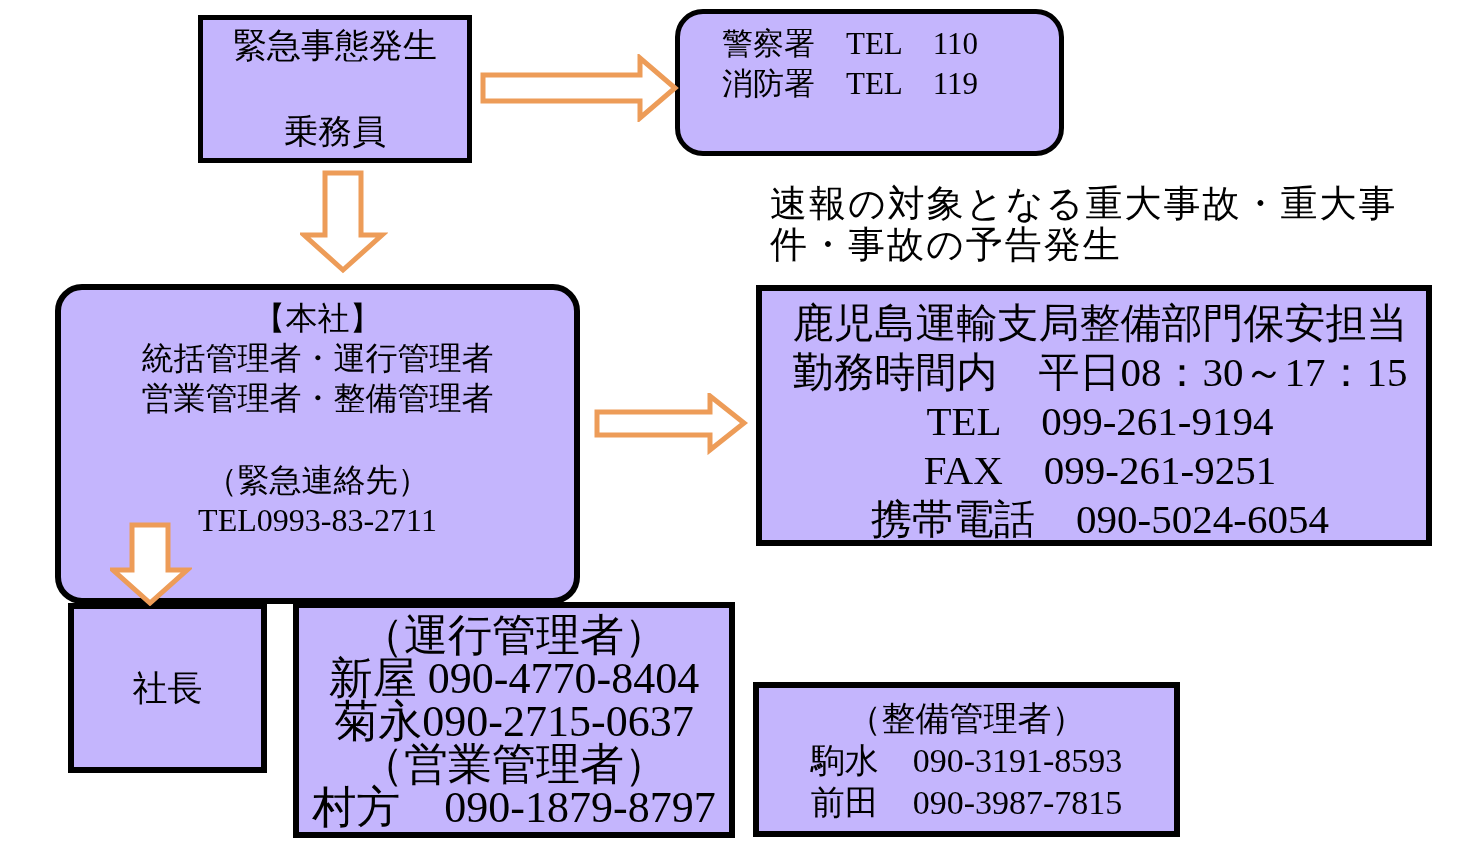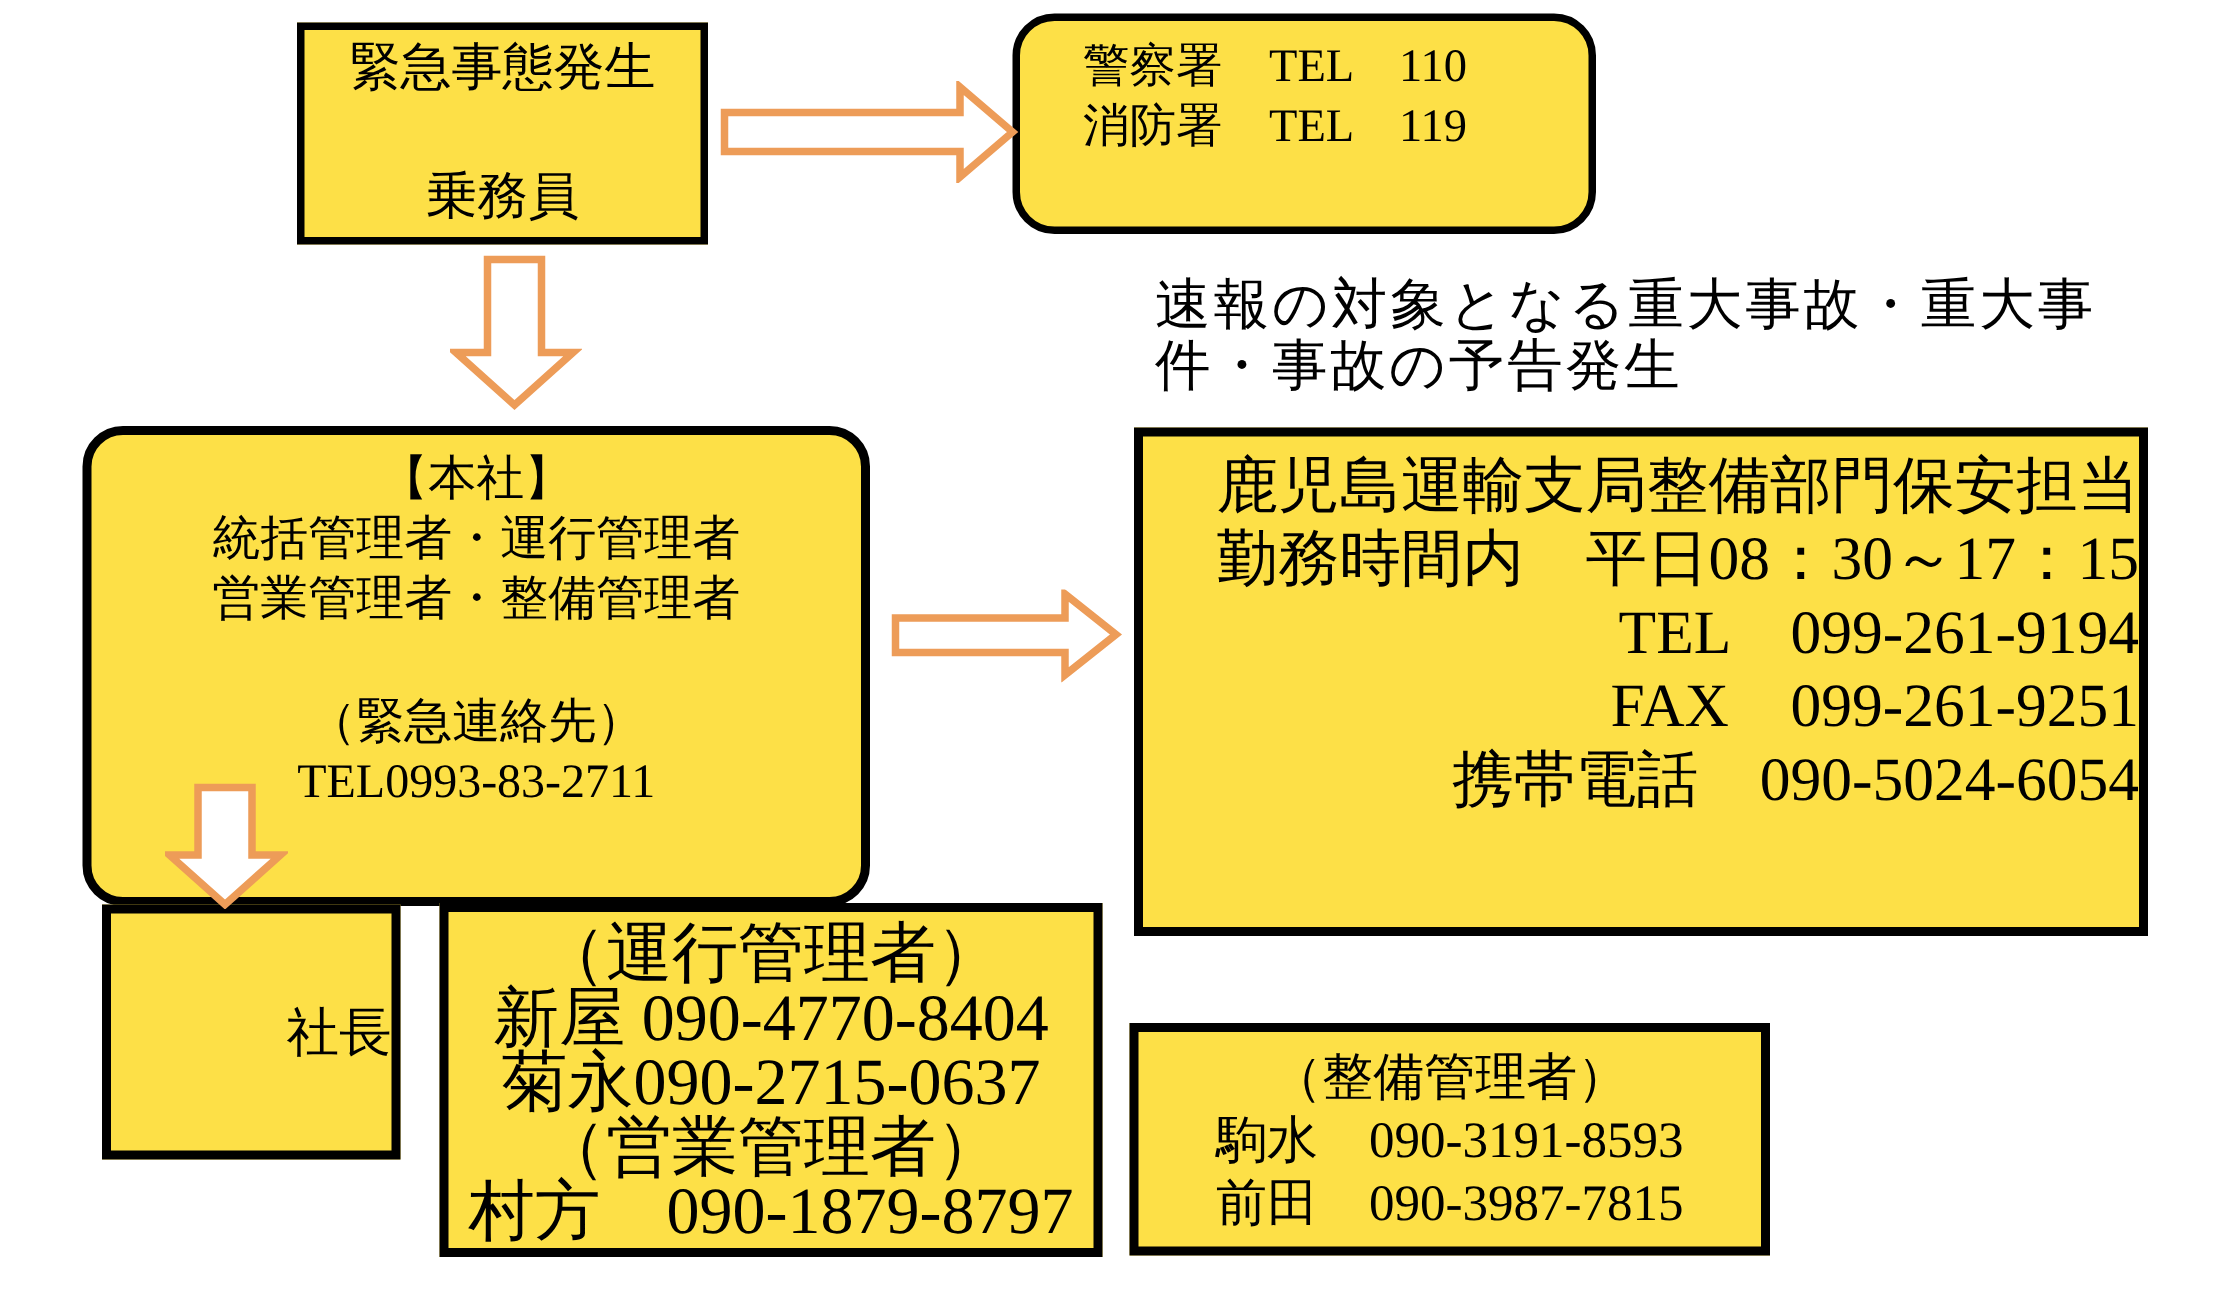--- a/index.html
+++ b/index.html
@@ -8,21 +8,21 @@
     width: 1476px;
     height: 860px;
     background: #ffffff;
     font-family: "Liberation Serif", "DejaVu Serif", serif;
     color: #000000;
     overflow: hidden;
   }
   .box {
     position: absolute;
     box-sizing: border-box;
-    background: #fde047;
+    background: #c4b5fd;
     border: 6px solid #000000;
     z-index: 1;
   }
   .line { white-space: pre; }
   .arrow {
     position: absolute;
     z-index: 2;
   }
   .arrow polygon {
     fill: #ffffff;
@@ -48,28 +48,28 @@
 
   
   #box-honsha {
     left: 55px; top: 284px; width: 525px; height: 320px;
     font-size: 32px; text-align: center; padding-top: 8px; line-height: 40px; border-radius: 27px;
   }
   #box-honsha .gap { margin-top: 42px; }
 
   
   #box-bureau {
-    left: 756px; top: 285px; width: 676px; height: 339px;
-    font-size: 41px; text-align: right; padding: 8px 0 0 12px; line-height: 49px;
+    left: 756px; top: 285px; width: 676px; height: 261px;
+    font-size: 41px; text-align: center; padding: 8px 0 0 12px; line-height: 49px;
   }
 
   
   #box-president {
     left: 68px; top: 603px; width: 199px; height: 170px;
-    font-size: 35px; display: flex; align-items: center; justify-content: flex-end;
+    font-size: 35px; display: flex; align-items: center; justify-content: center;
   }
 
   
   #box-unko {
     left: 293px; top: 602px; width: 442px; height: 236px;
     font-size: 44px; text-align: center; padding-top: 6px; line-height: 43px;
   }
 
   
   #box-seibi {

